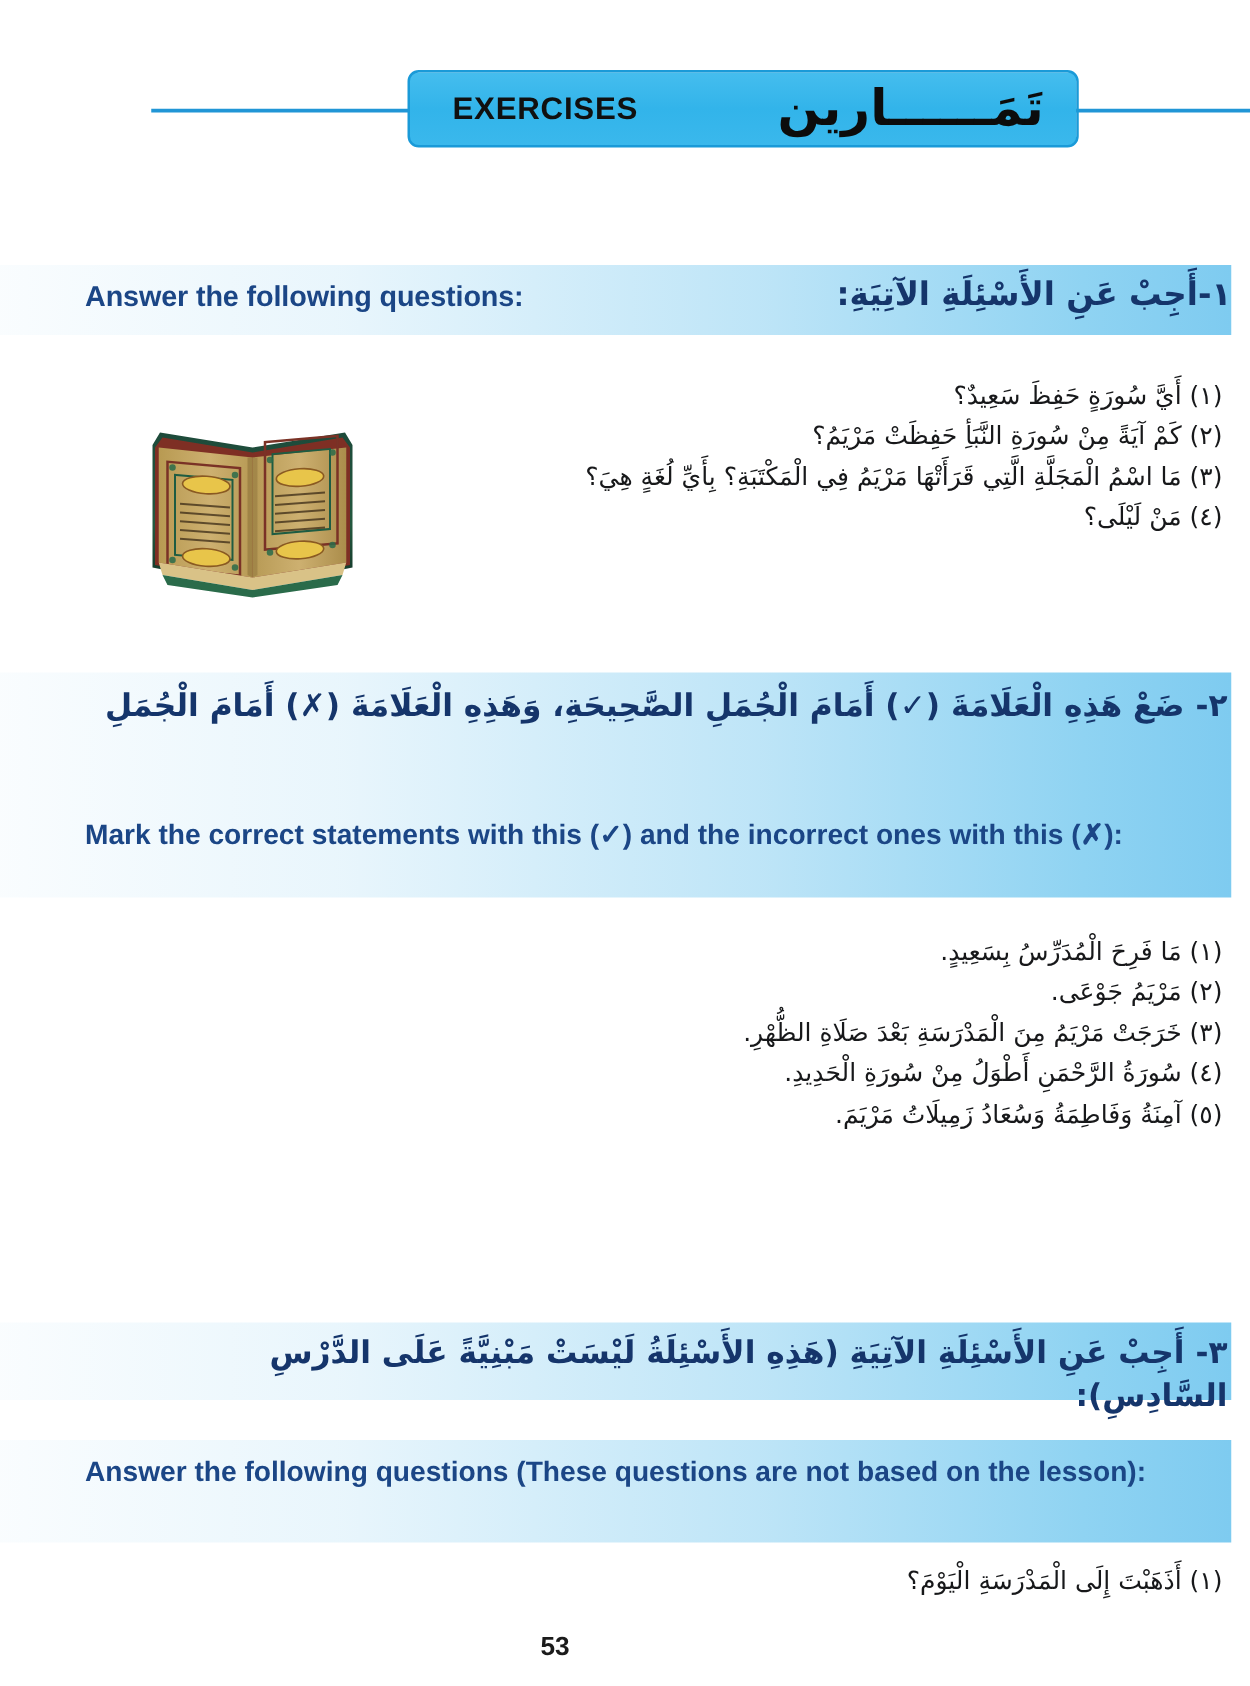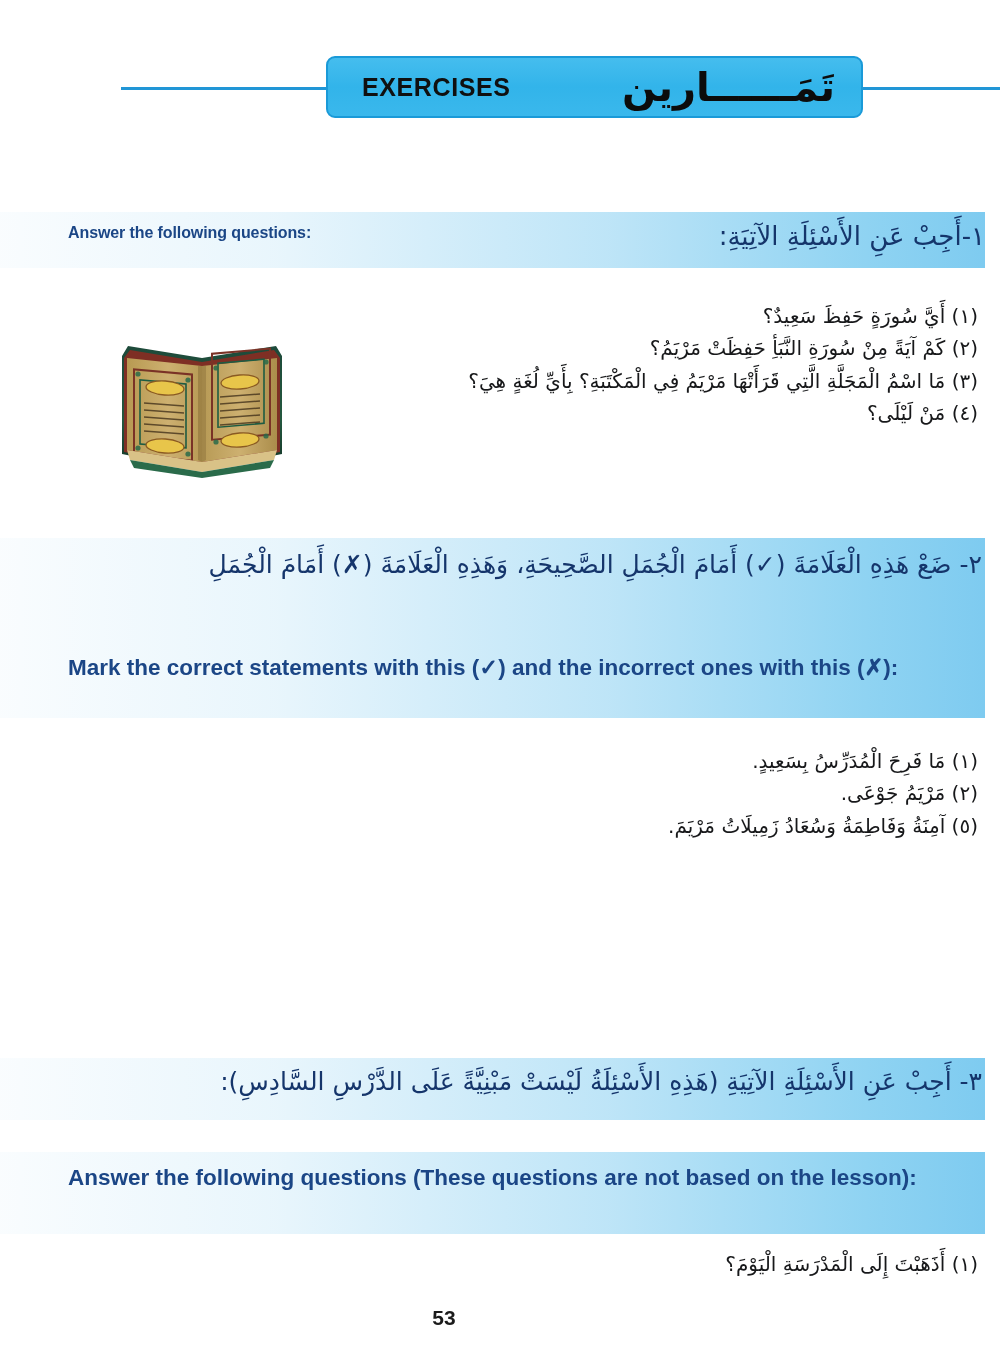--- a/index.html
+++ b/index.html
@@ -76,21 +76,21 @@
         #8fd3f2 88%,
         #7ecbf0 100%);
   }
 
   
   .ar {
     direction: rtl;
     text-align: right;
     font-family: "DejaVu Sans", "Liberation Sans", sans-serif;
     color: #15356b;
-    font-weight: normal;
+    font-weight: bold;
   }
   .en {
     font-family: "Liberation Sans", sans-serif;
     color: #1b4686;
     font-weight: bold;
   }
 
   
   #sec1-band {
     top: 212px;
@@ -99,21 +99,21 @@
   #sec1-ar {
     position: absolute;
     right: 15px; top: 219px;
     width: 420px;
     font-size: 26px;
     line-height: 1.35;
   }
   #sec1-en {
     position: absolute;
     left: 68px; top: 224px;
-    font-size: 16px;
+    font-size: 23px;
     letter-spacing: -0.1px;
   }
 
   .q-list {
     position: absolute;
     right: 22px;
     width: 700px;
   }
   .q-item {
     direction: rtl;
@@ -301,20 +301,22 @@
 
 <div class="ar" id="sec2-ar">
   <span class="l1">٢- ضَعْ هَذِهِ الْعَلَامَةَ (✓) أَمَامَ الْجُمَلِ الصَّحِيحَةِ، وَهَذِهِ الْعَلَامَةَ (✗) أَمَامَ الْجُمَلِ</span>
 </div>
 
 <div class="en" id="sec2-en">Mark the correct statements with this (✓) and the incorrect ones with this (✗):</div>
 
 <div class="q-list" id="sec2-statements">
   <div class="q-item">(١) مَا فَرِحَ الْمُدَرِّسُ بِسَعِيدٍ.</div>
   <div class="q-item">(٢) مَرْيَمُ جَوْعَى.</div>
+  <div class="q-item">(٣) خَرَجَتْ مَرْيَمُ مِنَ الْمَدْرَسَةِ بَعْدَ صَلَاةِ الظُّهْرِ.</div>
+  <div class="q-item">(٤) سُورَةُ الرَّحْمَنِ أَطْوَلُ مِنْ سُورَةِ الْحَدِيدِ.</div>
   <div class="q-item">(٥) آمِنَةُ وَفَاطِمَةُ وَسُعَادُ زَمِيلَاتُ مَرْيَمَ.</div>
 </div>
 
 <div class="band" id="sec3-band"></div>
 
 <div class="ar" id="sec3-ar">٣- أَجِبْ عَنِ الأَسْئِلَةِ الآتِيَةِ (هَذِهِ الأَسْئِلَةُ لَيْسَتْ مَبْنِيَّةً عَلَى الدَّرْسِ السَّادِسِ):</div>
 
 <div class="band" id="sec3-en-band"></div>
 
 <div class="en" id="sec3-en">Answer the following questions (These questions are not based on the lesson):</div>

